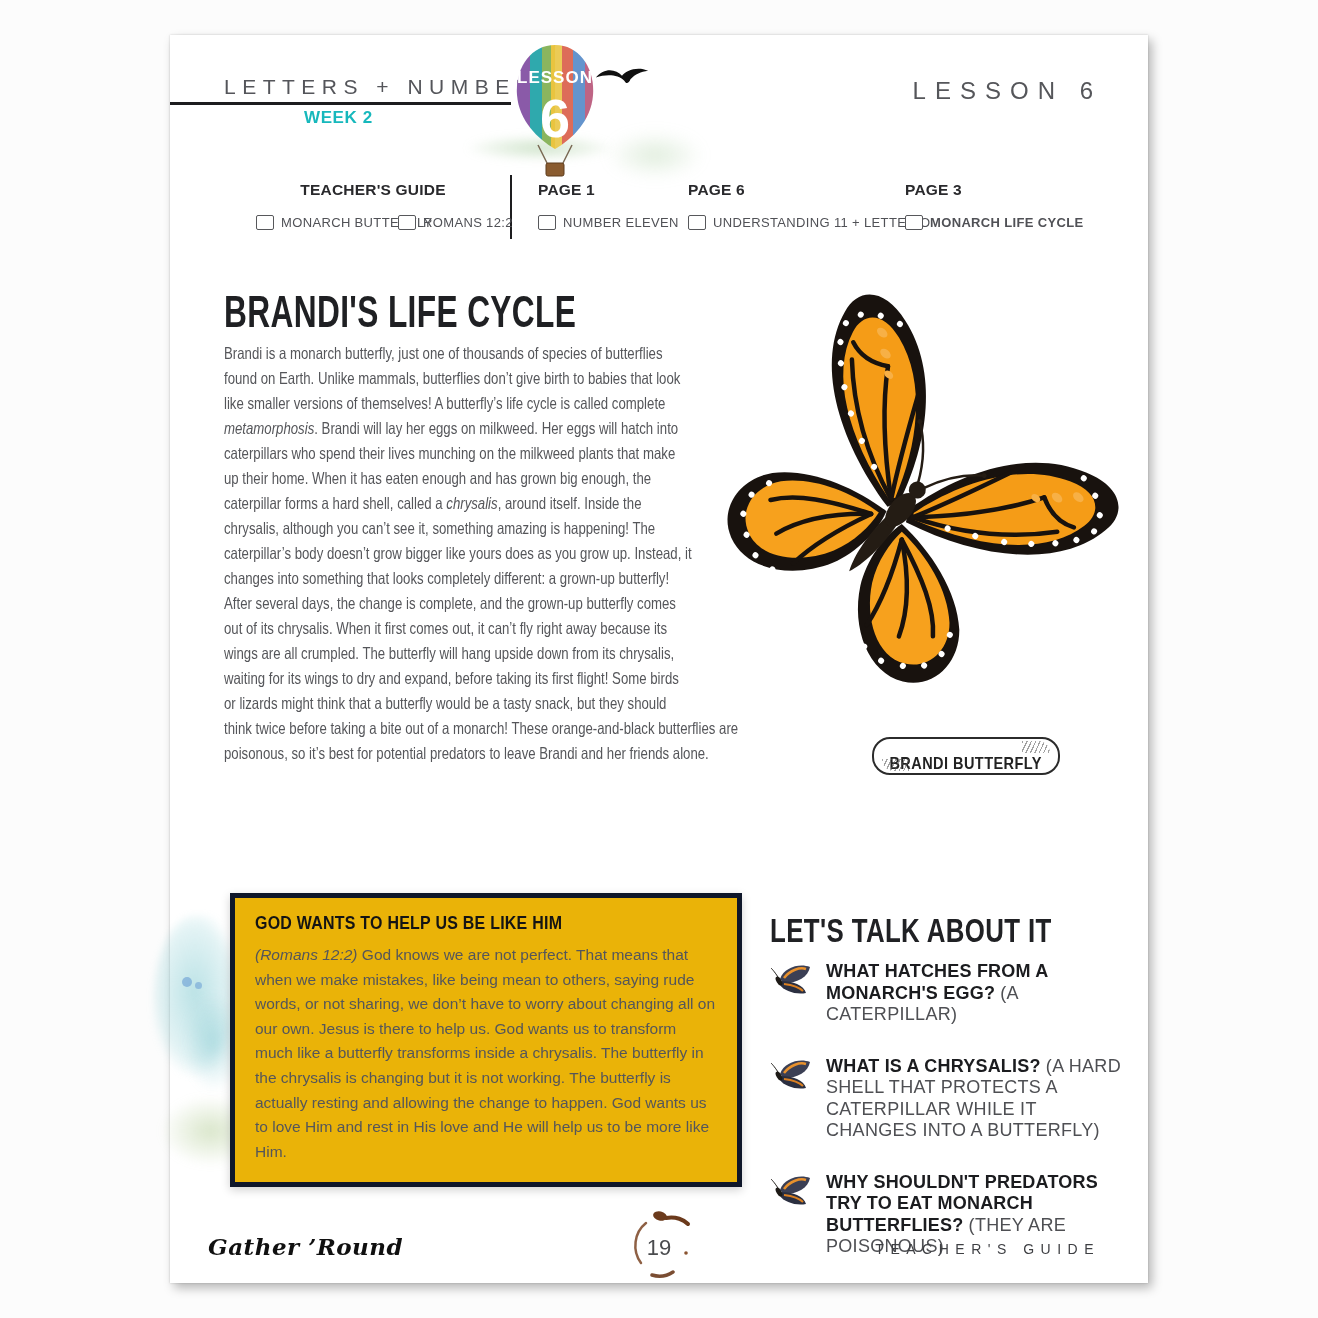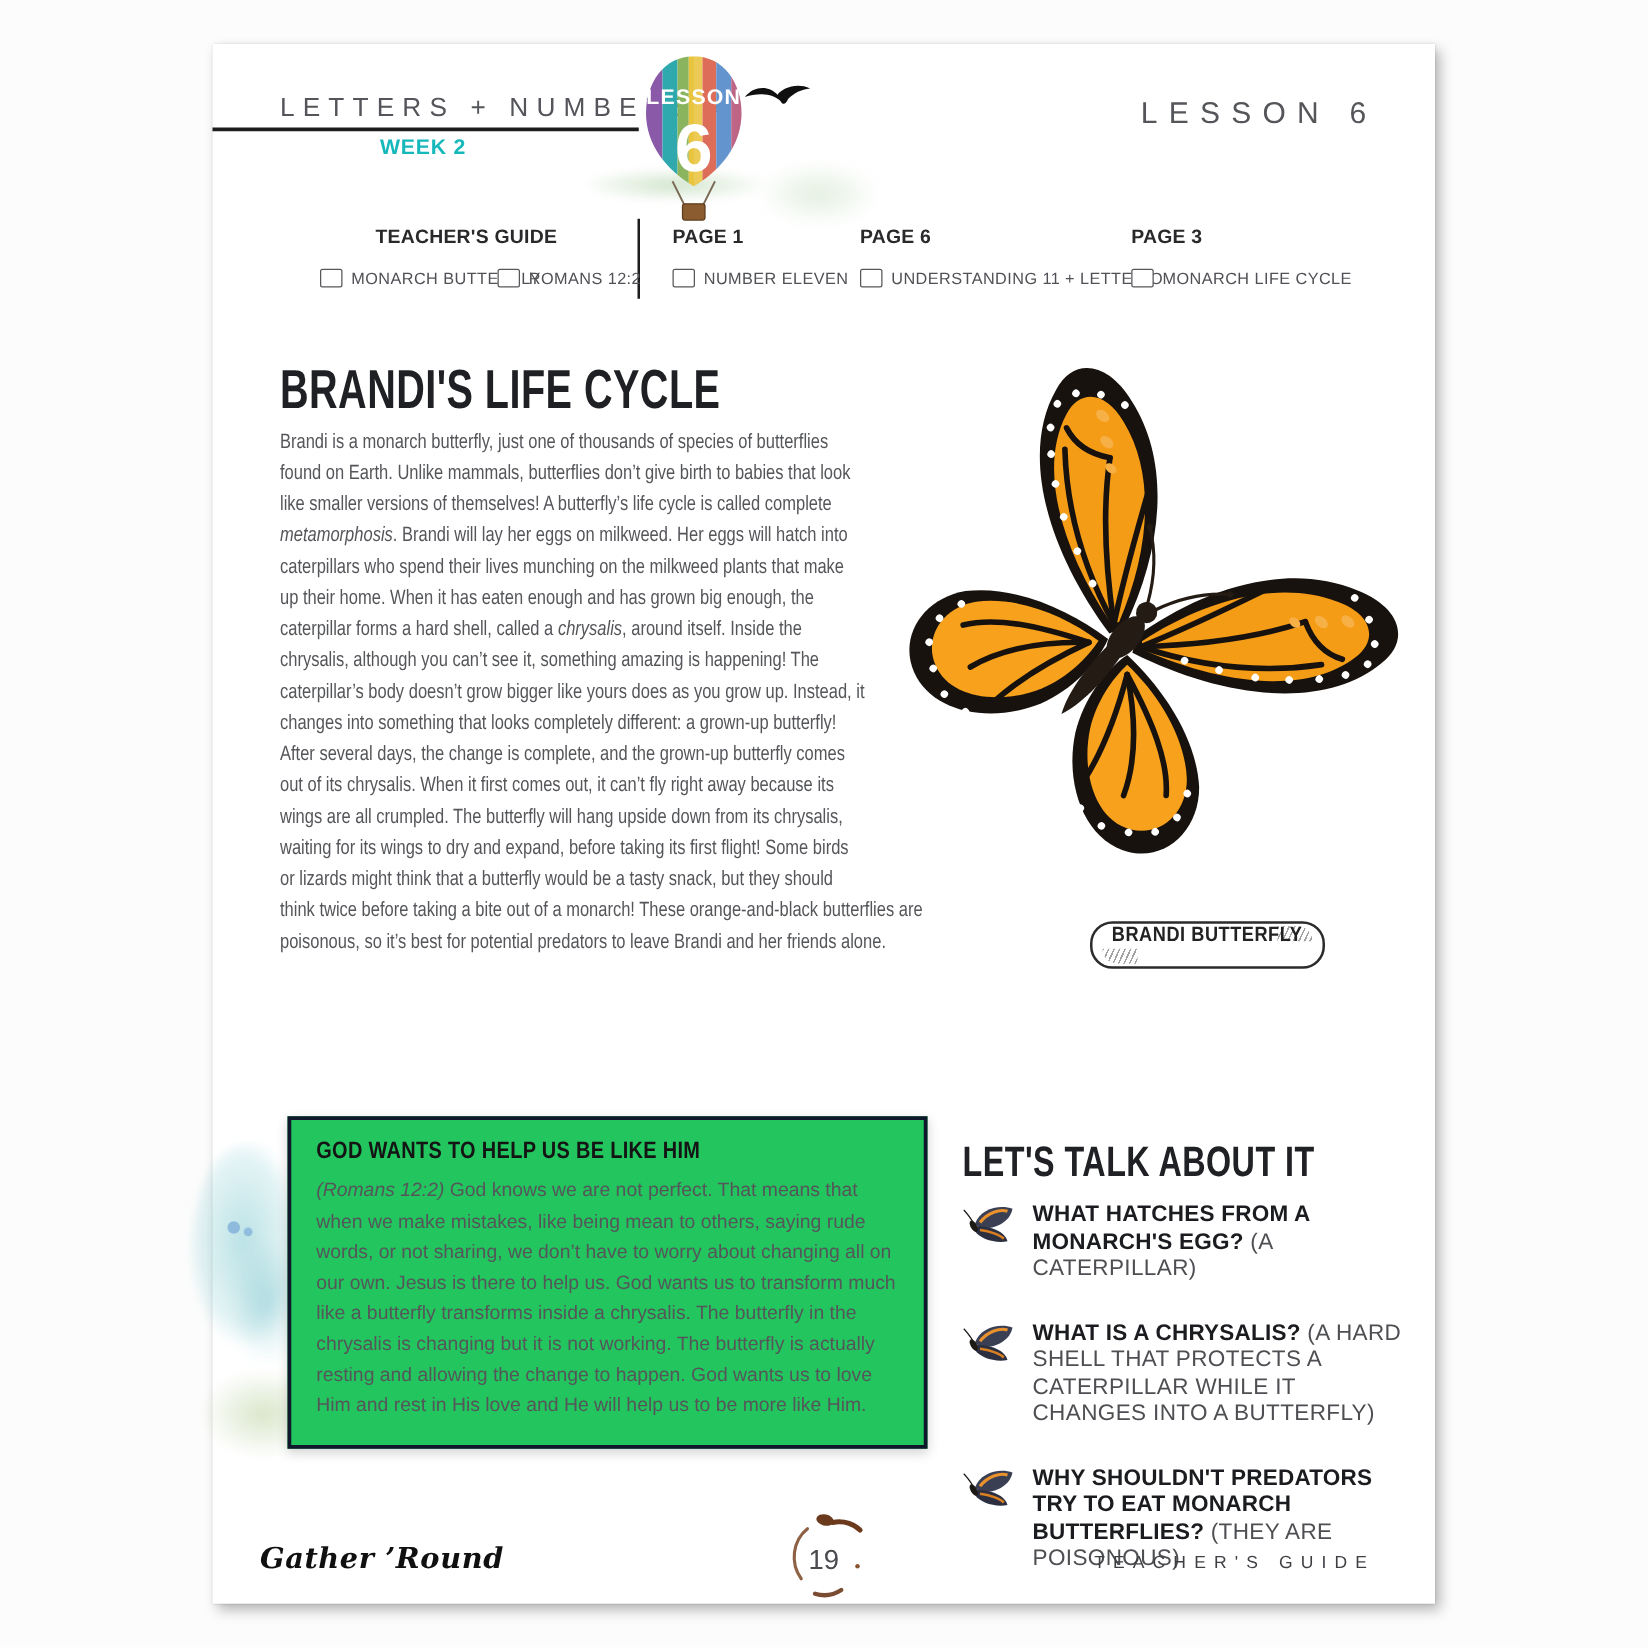--- a/index.html
+++ b/index.html
@@ -32,40 +32,40 @@
   
   .article-title{left:54px;top:252px;font-size:44px;font-weight:bold;color:#1f2023;
                  transform:scaleX(.72);transform-origin:left top;white-space:nowrap;letter-spacing:.5px;}
   .article-body{left:54px;top:306px;width:1145px;transform:scaleX(.80);transform-origin:left top;
                 font-size:16.5px;line-height:25px;color:#55565a;text-align:left;}
   .float-sp1{float:right;clear:right;width:560px;height:375px;}
   .float-sp2{float:right;clear:right;width:455px;height:50px;}
   .it{font-style:italic;}
   .butterfly-box{left:478px;top:228px;width:500px;height:500px;}
   .specimen-label{left:702px;top:702px;width:184px;height:34px;border:2px solid #2b2b2b;border-radius:18px;
-                  display:flex;align-items:flex-start;justify-content:center;background:#fff;}
+                  display:flex;align-items:flex-end;justify-content:center;background:#fff;}
   .specimen-label span{font-size:16.5px;font-weight:bold;color:#222;letter-spacing:.5px;
                   transform:scaleX(.88);white-space:nowrap;}
   .specimen-label::before,.specimen-label::after{content:"";position:absolute;width:28px;height:12px;opacity:.55;
                   background:repeating-linear-gradient(115deg,#555 0 1.2px,transparent 1.2px 4px);}
   .specimen-label::before{top:2px;right:8px;border-top-right-radius:12px;}
   .specimen-label::after{bottom:2px;left:8px;border-bottom-left-radius:12px;}
 
   
   .blob-teal{left:-18px;top:880px;width:95px;height:195px;border-radius:45%;
              background:radial-gradient(60% 55% at 45% 40%,rgba(120,198,205,.5),rgba(120,198,205,.2) 62%,transparent 80%);filter:blur(3px);}
   .blob-teal2{left:6px;top:945px;width:75px;height:125px;border-radius:50%;
              background:radial-gradient(closest-side,rgba(95,185,195,.38),transparent 78%);filter:blur(5px);}
   .blob-dot1{left:12px;top:942px;width:10px;height:10px;border-radius:50%;background:rgba(95,150,210,.55);}
   .blob-dot2{left:25px;top:947px;width:7px;height:7px;border-radius:50%;background:rgba(95,150,210,.5);}
   .blob-green{left:-22px;top:1052px;width:125px;height:88px;border-radius:50%;
              background:radial-gradient(closest-side,rgba(165,195,130,.42),transparent 80%);filter:blur(4px);}
 
   
-  .devo-card{left:60px;top:858px;width:512px;background:#22c55e;border:3px solid #0f172a;
+  .devo-card{left:60px;top:858px;width:512px;background:#eab308;border:5px solid #0f172a;
              box-shadow:0 3px 9px rgba(0,0,0,.18);padding:14px 20px 18px;box-sizing:border-box;}
   .devo-heading{font-size:19px;font-weight:bold;color:#141414;transform:scaleX(.84);
                 transform-origin:left center;white-space:nowrap;letter-spacing:.3px;}
   .devo-body{margin-top:9px;font-size:15.5px;line-height:24.6px;color:#55565a;}
 
   
   .talk-heading{left:600px;top:876px;font-size:34px;font-weight:bold;color:#202124;
                 transform:scaleX(.76);transform-origin:left top;white-space:nowrap;letter-spacing:.5px;}
   .talk-list{left:600px;top:926px;width:358px;}
   .talk-item{display:flex;align-items:flex-start;gap:12px;margin-bottom:30px;}
@@ -137,21 +137,21 @@
       <span class="check-label">ROMANS 12:2</span>
     </div>
     <div class="abs check-item" style="left:368px;">
       <span class="checkbox" role="checkbox" aria-checked="false"></span>
       <span class="check-label">NUMBER ELEVEN</span>
     </div>
     <div class="abs check-item" style="left:518px;">
       <span class="checkbox" role="checkbox" aria-checked="false"></span>
       <span class="check-label">UNDERSTANDING 11 + LETTER O</span>
     </div>
-    <div class="abs check-item" style="left:735px;">
+    <div class="abs check-item" style="left:735px;font-weight:bold;">
       <span class="checkbox" role="checkbox" aria-checked="false"></span>
       <span class="check-label">MONARCH LIFE CYCLE</span>
     </div>
 
     <div class="abs article-title">BRANDI'S LIFE CYCLE</div>
 
     <div class="abs article-body">
       <div class="float-sp1"></div>
       <div class="float-sp2"></div>
       <span>Brandi is a monarch butterfly, just one of thousands of species of butterflies found on Earth. Unlike mammals, butterflies don’t give birth to babies that look like smaller versions of themselves! A butterfly’s life cycle is called complete </span><span class="it">metamorphosis</span><span>. Brandi will lay her eggs on milkweed. Her eggs will hatch into caterpillars who spend their lives munching on the milkweed plants that make up their home. When it has eaten enough and has grown big enough, the caterpillar forms a hard shell, called a </span><span class="it">chrysalis</span><span>, around itself. Inside the chrysalis, although you can’t see it, something amazing is happening! The caterpillar’s body doesn’t grow bigger like yours does as you grow up. Instead, it changes into something that looks completely different: a grown-up butterfly! After several days, the change is complete, and the grown-up butterfly comes out of its chrysalis. When it first comes out, it can’t fly right away because its wings are all crumpled. The butterfly will hang upside down from its chrysalis, waiting for its wings to dry and expand, before taking its first flight! Some birds or lizards might think that a butterfly would be a tasty snack, but they should think twice before taking a bite out of a monarch! These orange-and-black butterflies are poisonous, so it’s best for potential predators to leave Brandi and her friends alone.</span>

